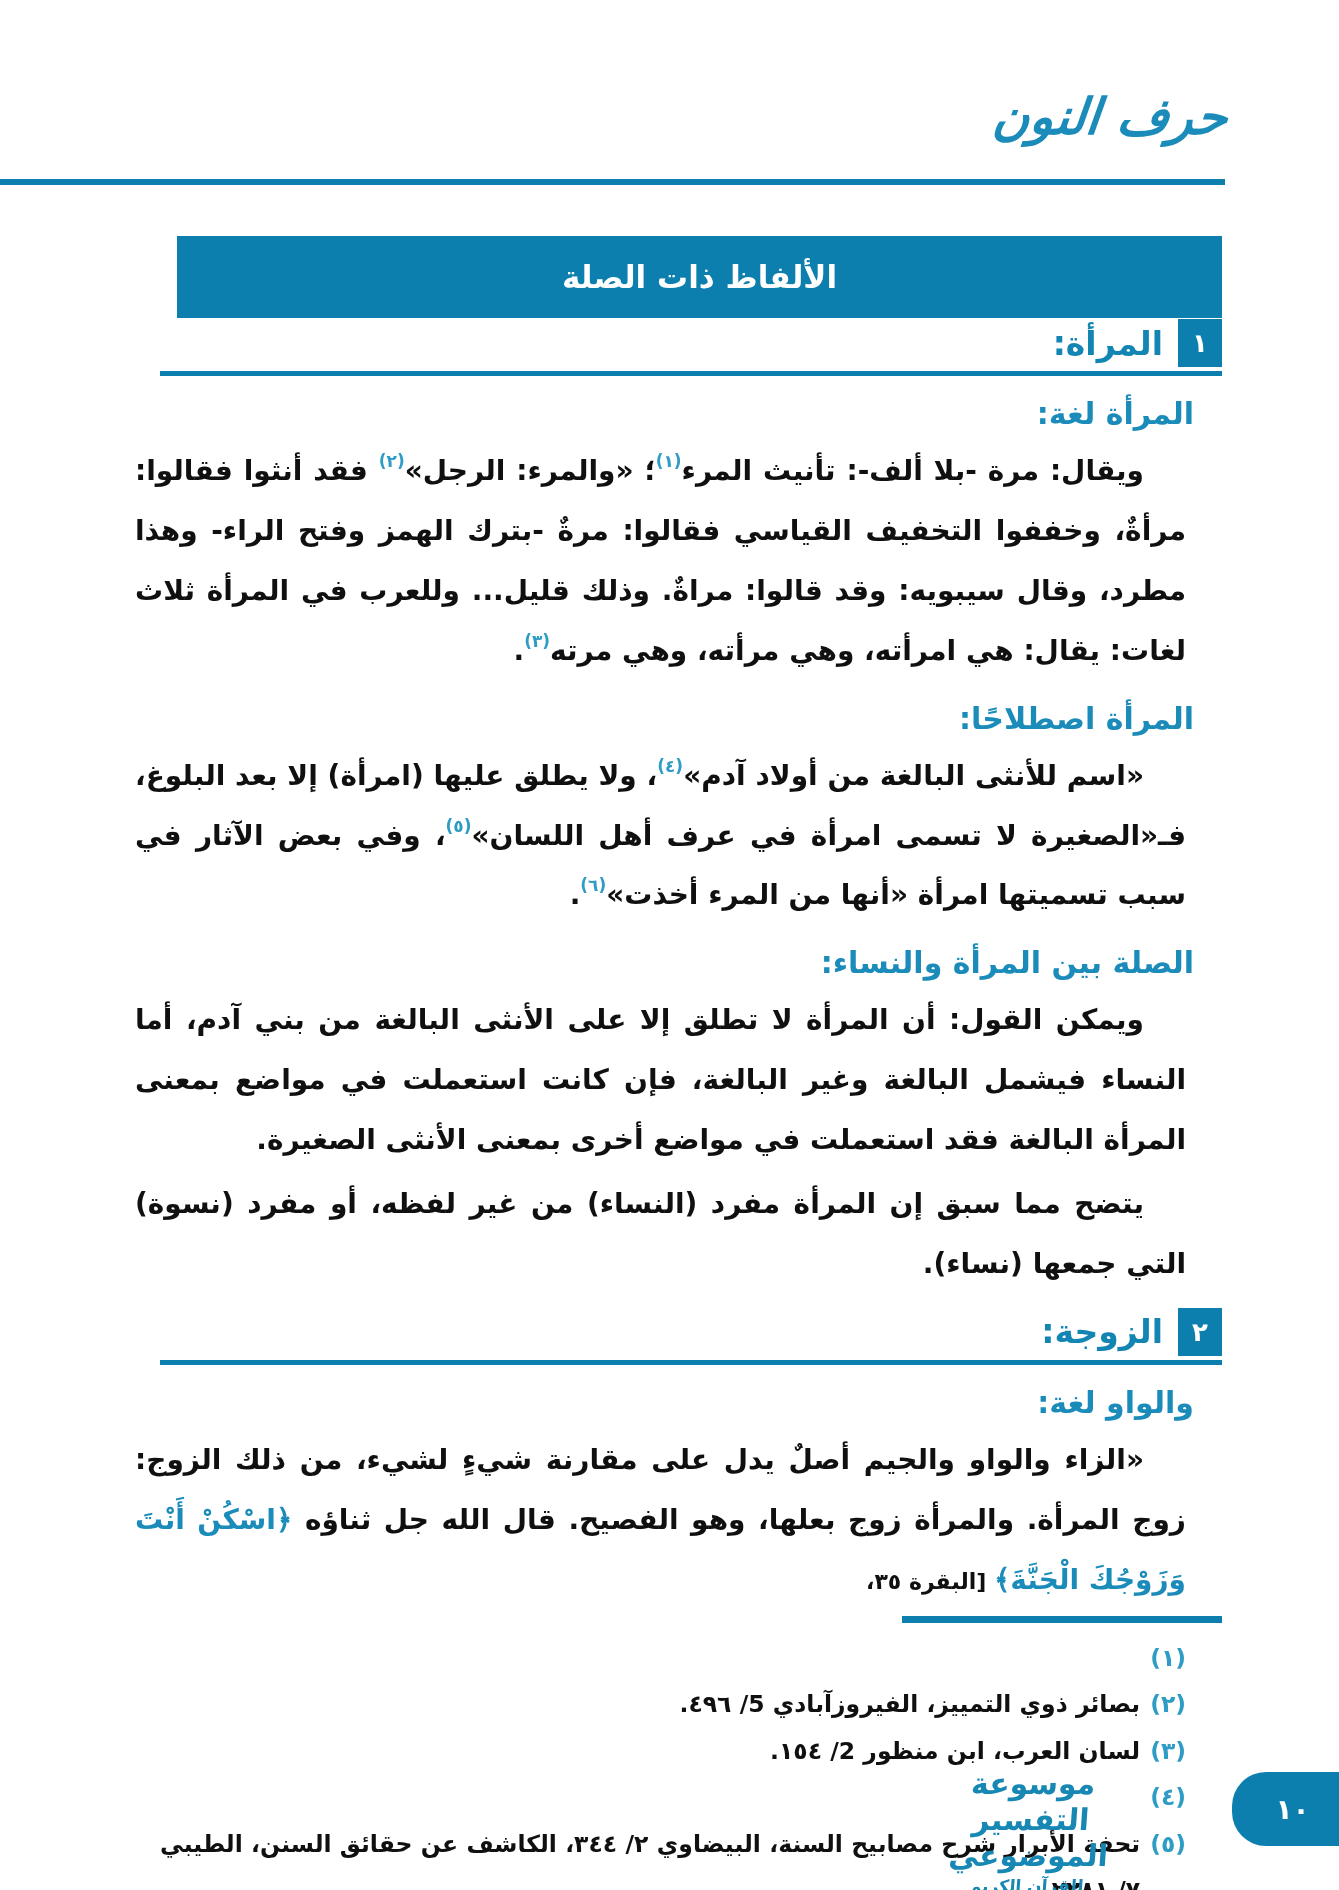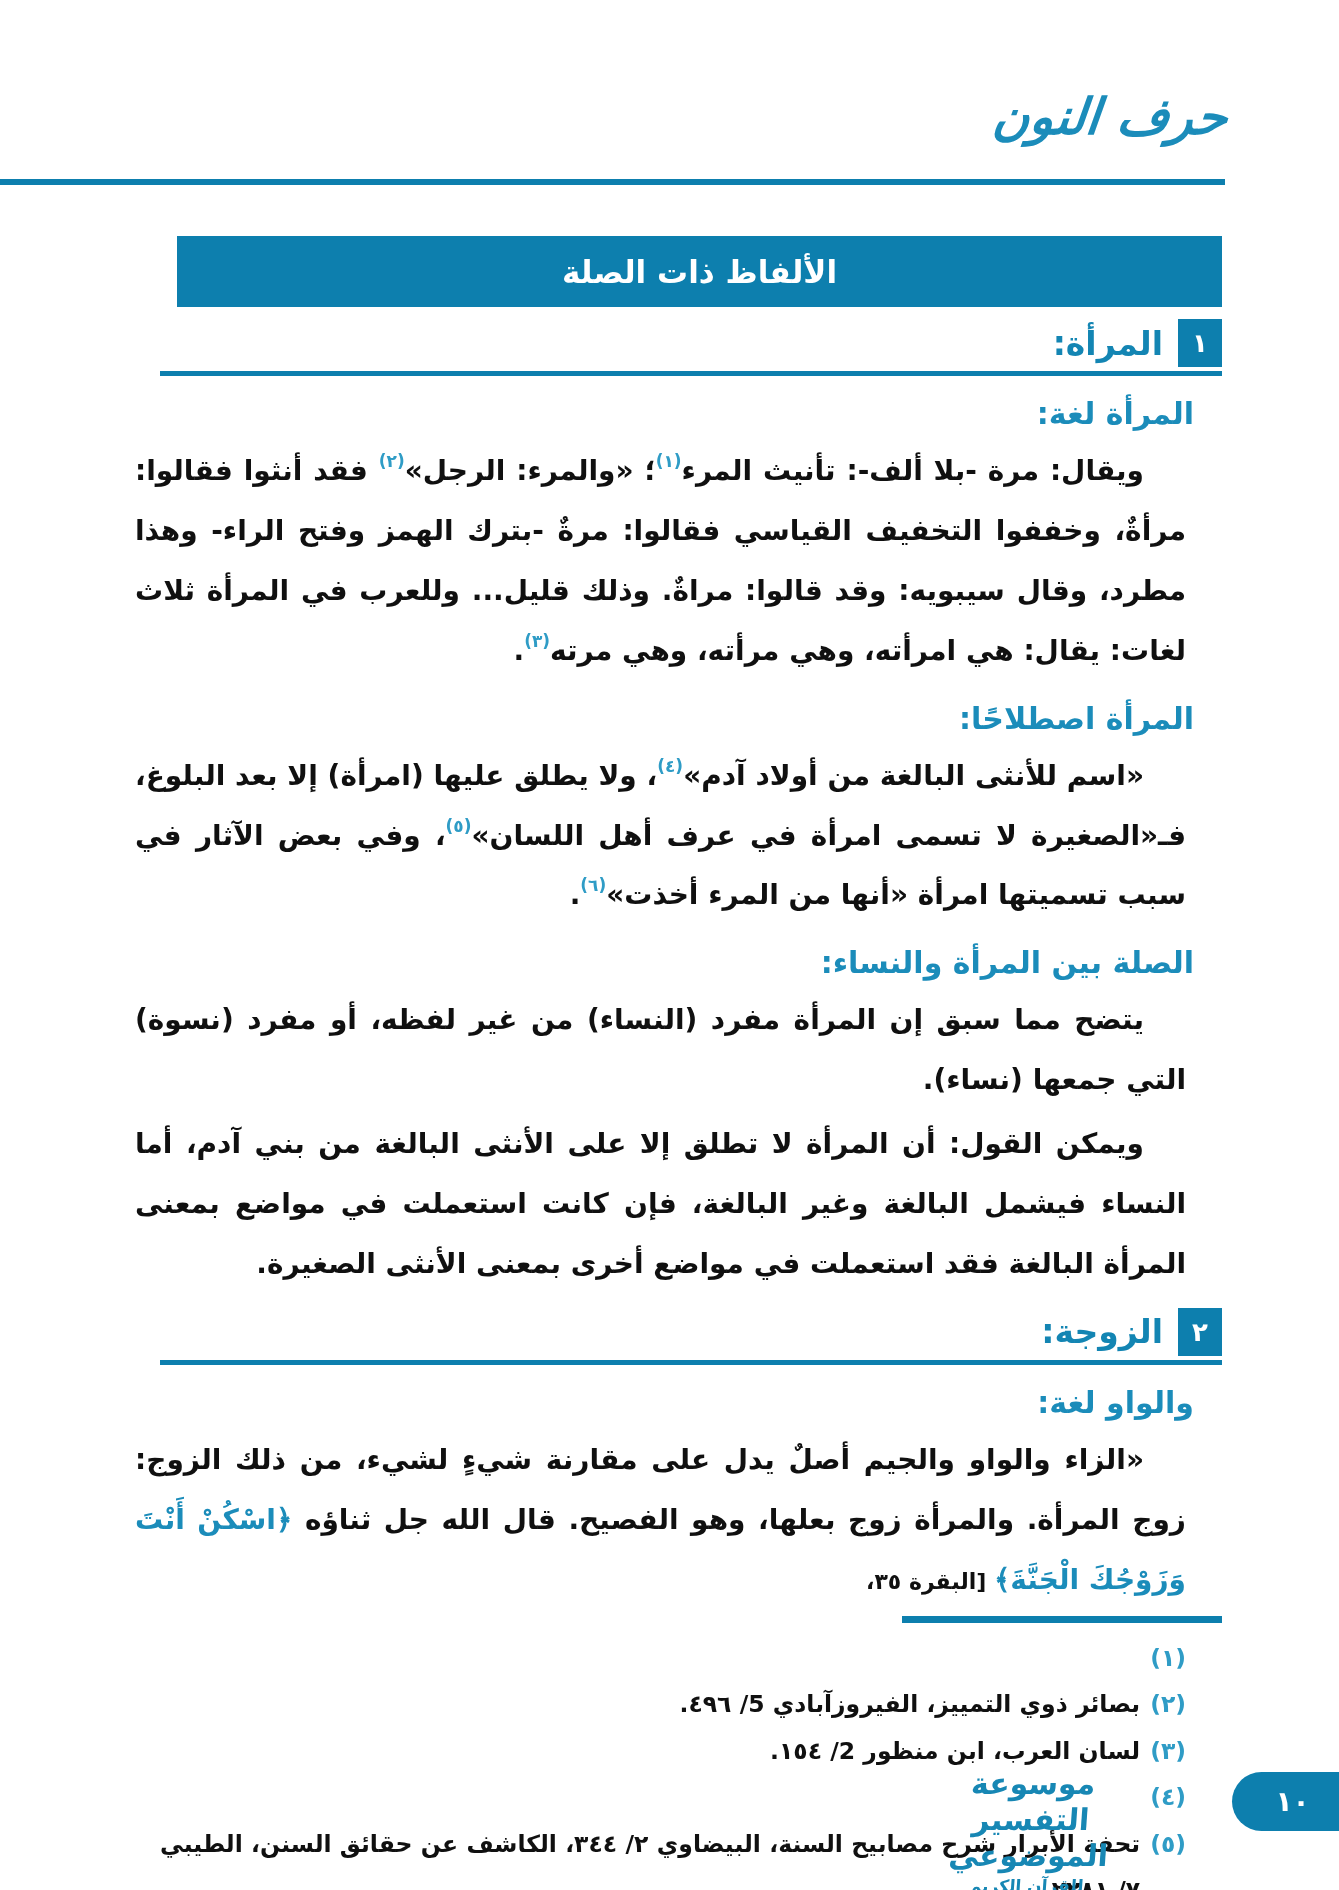--- a/index.html
+++ b/index.html
@@ -9,21 +9,21 @@
   }
   
   .header-callig{
     position:absolute;top:88px;right:112px;
     color:#1b8cba;font-size:50px;font-weight:bold;font-style:italic;
     transform:skewX(-6deg);letter-spacing:-2px;
   }
   .top-rule{position:absolute;top:179px;left:0;right:114px;height:6px;background:#0d7fae;}
   
   .banner{
-    position:absolute;top:236px;right:117px;width:1045px;height:71px;background:#0d7fae;
+    position:absolute;top:236px;right:117px;width:1045px;height:82px;background:#0d7fae;
     color:#ffffff;display:flex;align-items:center;justify-content:center;
     font-size:31px;font-weight:bold;
   }
   
   .content{position:absolute;top:319px;right:117px;left:117px;}
   .section-head{display:flex;align-items:center;gap:15px;margin:0 0 0 0;}
   .num-box{
     flex:none;width:44px;height:48px;background:#0d7fae;color:#ffffff;
     display:flex;align-items:center;justify-content:center;font-size:26px;font-weight:bold;
   }
@@ -50,21 +50,21 @@
   .footnote{display:flex;gap:10px;line-height:1.98;text-align:justify;}
   .fn-num{flex:none;color:#2f9cc6;}
   
   .footer-logo{
     position:absolute;top:1766px;right:199px;width:220px;text-align:center;
     color:#1787b4;font-weight:bold;transform:skewX(-4deg);
   }
   .footer-logo .l1{font-size:30px;line-height:1.2;letter-spacing:-1px;}
   .footer-logo .l2{font-size:17px;line-height:1.5;}
   .page-pill{
-    position:absolute;top:1772px;right:0;width:107px;height:59px;background:#0d7fae;
+    position:absolute;top:1772px;right:0;width:107px;height:74px;background:#0d7fae;
     border-radius:34px 0 0 34px;color:#ffffff;display:flex;align-items:center;
     justify-content:center;font-size:28px;font-weight:bold;padding-left:14px;box-sizing:border-box;
   }
 </style>
 </head>
 <body>
 
 <div class="page">
 
   <div class="header-callig">حرف النون</div>
@@ -85,22 +85,22 @@
     <div class="subhead">المرأة لغة:</div>
 
     <p class="para"><span>ويقال: مرة -بلا ألف-: تأنيث المرء</span><span class="fn-marker-inline">(١)</span><span>؛ «والمرء: الرجل»</span><span class="fn-marker-inline">(٢)</span><span> فقد أنثوا فقالوا: مرأةٌ، وخففوا التخفيف القياسي فقالوا: مرةٌ -بترك الهمز وفتح الراء- وهذا مطرد، وقال سيبويه: وقد قالوا: مراةٌ. وذلك قليل... وللعرب في المرأة ثلاث لغات: يقال: هي امرأته، وهي مرأته، وهي مرته</span><span class="fn-marker-inline">(٣)</span><span>.</span></p>
 
     <div class="subhead">المرأة اصطلاحًا:</div>
 
     <p class="para"><span>«اسم للأنثى البالغة من أولاد آدم»</span><span class="fn-marker-inline">(٤)</span><span>، ولا يطلق عليها (امرأة) إلا بعد البلوغ، فـ«الصغيرة لا تسمى امرأة في عرف أهل اللسان»</span><span class="fn-marker-inline">(٥)</span><span>، وفي بعض الآثار في سبب تسميتها امرأة «أنها من المرء أخذت»</span><span class="fn-marker-inline">(٦)</span><span>.</span></p>
 
     <div class="subhead">الصلة بين المرأة والنساء:</div>
 
+    <p class="para">ويمكن القول: أن المرأة لا تطلق إلا على الأنثى البالغة من بني آدم، أما النساء فيشمل البالغة وغير البالغة، فإن كانت استعملت في مواضع بمعنى المرأة البالغة فقد استعملت في مواضع أخرى بمعنى الأنثى الصغيرة.</p>
     <p class="para">يتضح مما سبق إن المرأة مفرد (النساء) من غير لفظه، أو مفرد (نسوة) التي جمعها (نساء).</p>
-    <p class="para">ويمكن القول: أن المرأة لا تطلق إلا على الأنثى البالغة من بني آدم، أما النساء فيشمل البالغة وغير البالغة، فإن كانت استعملت في مواضع بمعنى المرأة البالغة فقد استعملت في مواضع أخرى بمعنى الأنثى الصغيرة.</p>
 
     <div class="section-head" style="margin-top:14px;">
       <div class="num-box">٢</div>
       <div class="section-title">الزوجة:</div>
     </div>
     <div class="section-rule"></div>
 
     <div class="subhead">والواو لغة:</div>
 
     <p class="para"><span>«الزاء والواو والجيم أصلٌ يدل على مقارنة شيءٍ لشيء، من ذلك الزوج: زوج المرأة. والمرأة زوج بعلها، وهو الفصيح. قال الله جل ثناؤه </span><span class="quran">﴿اسْكُنْ أَنْتَ وَزَوْجُكَ الْجَنَّةَ﴾</span><span class="verse-ref"> [البقرة ٣٥،</span></p>

